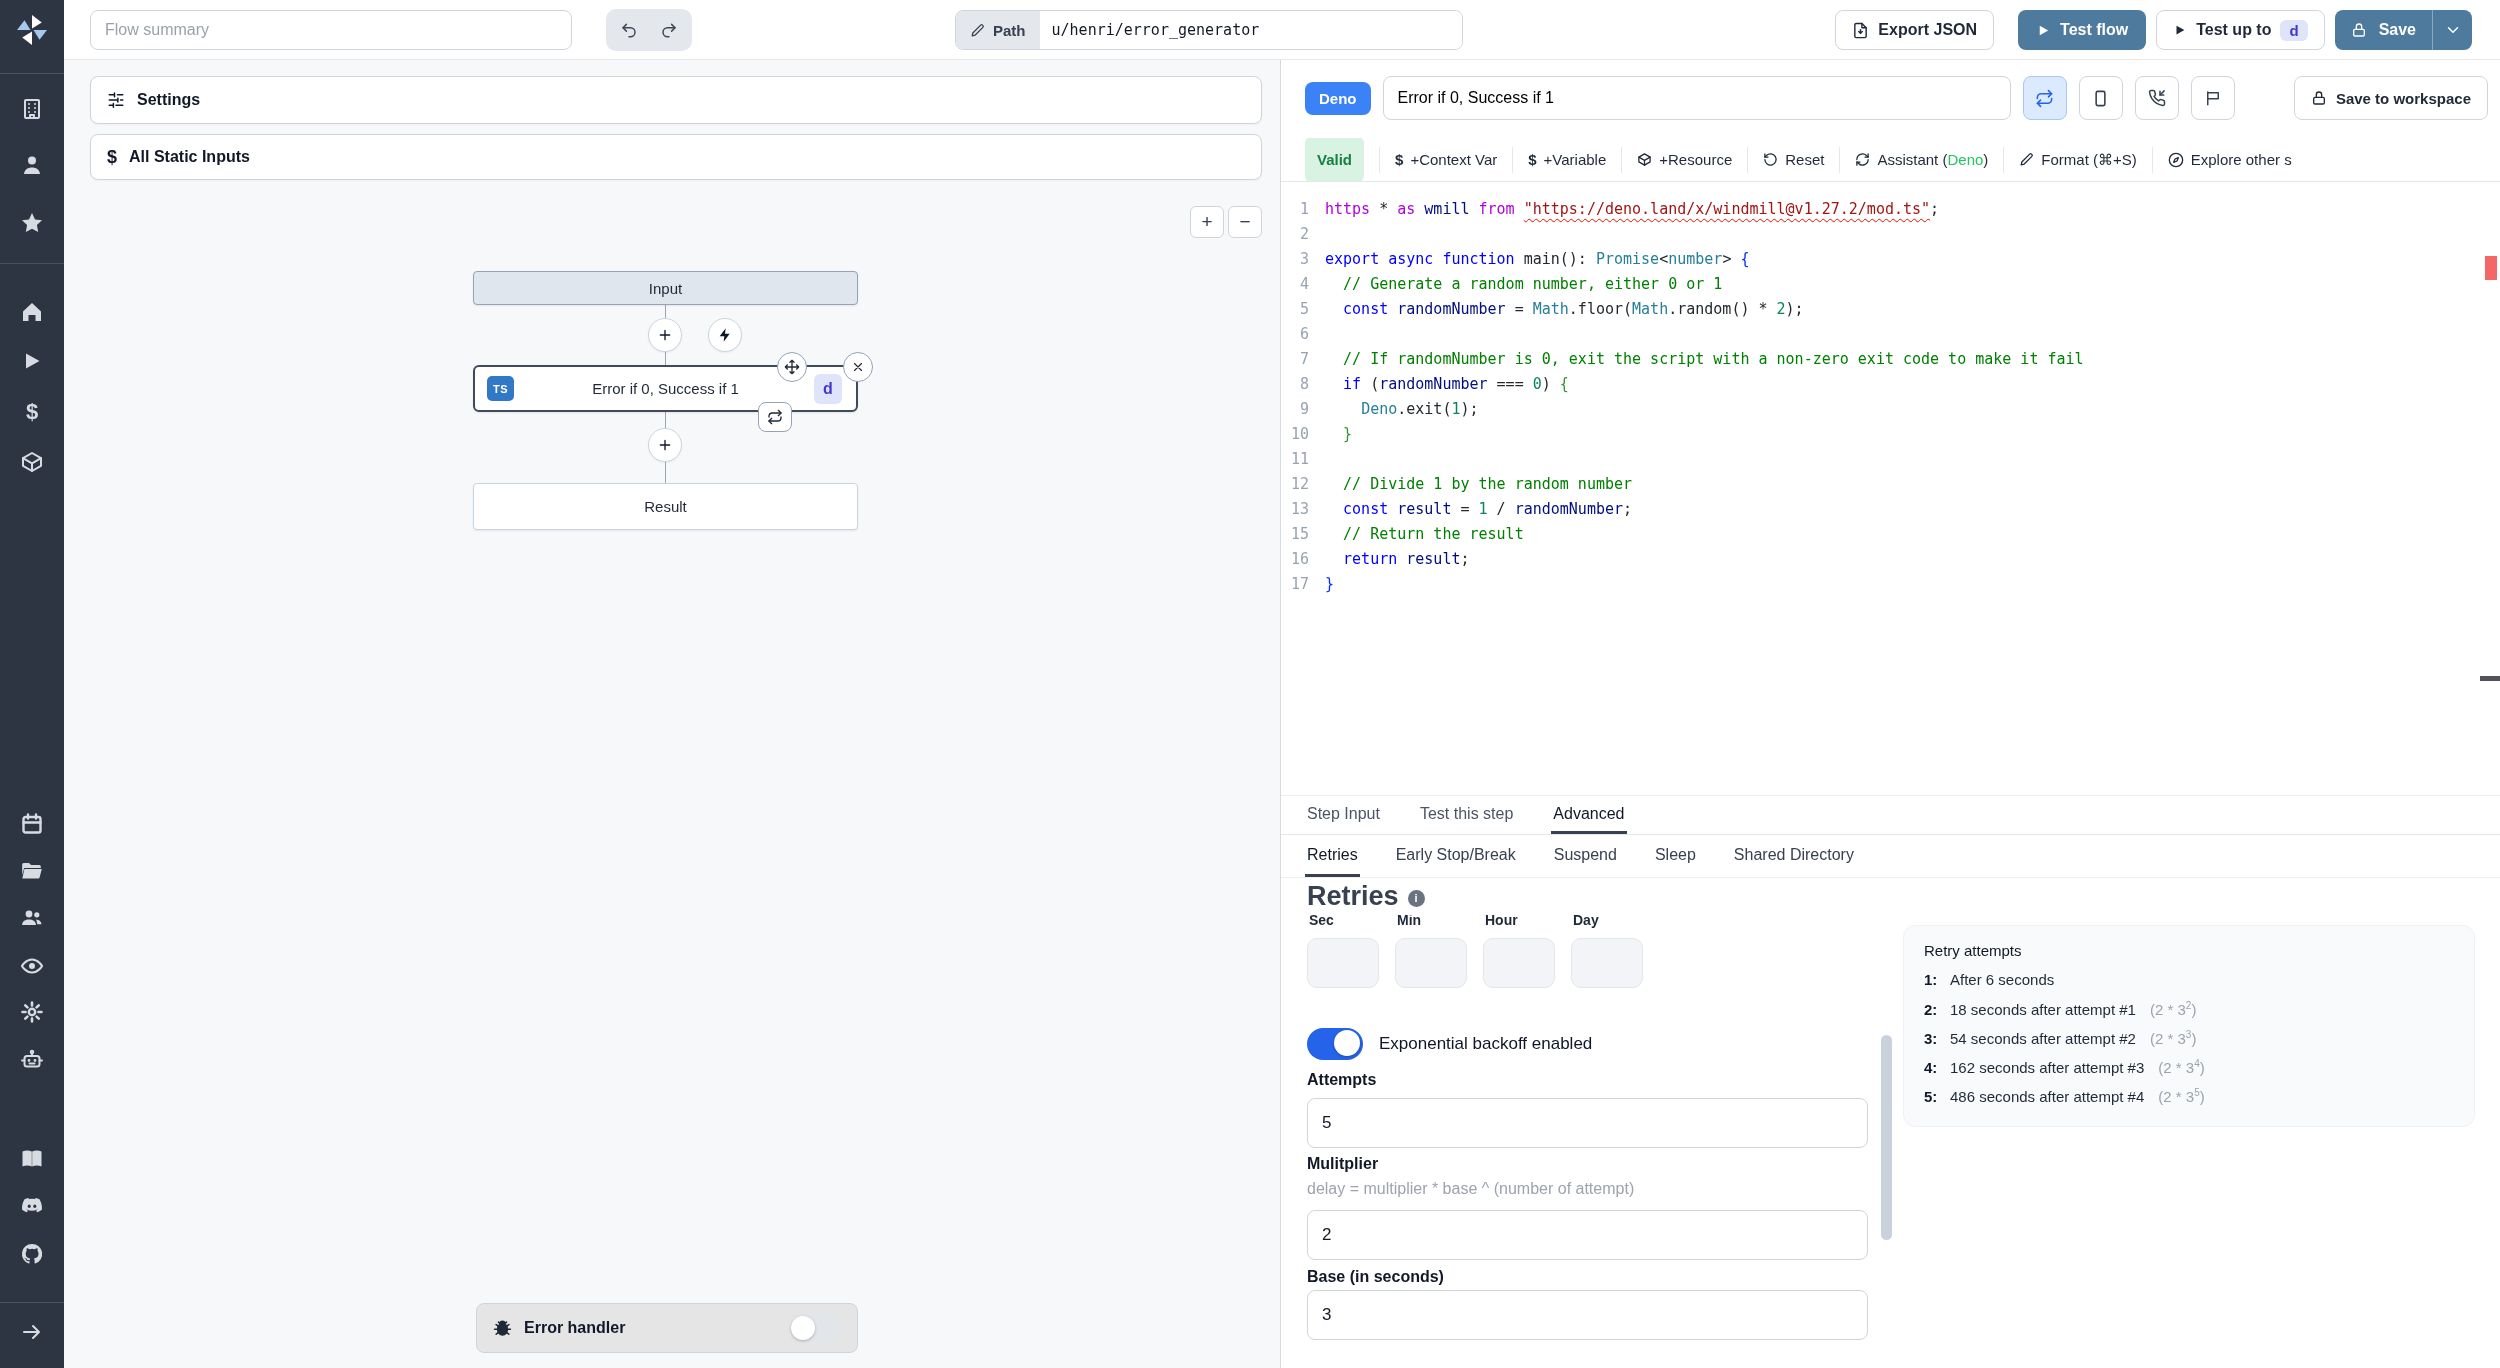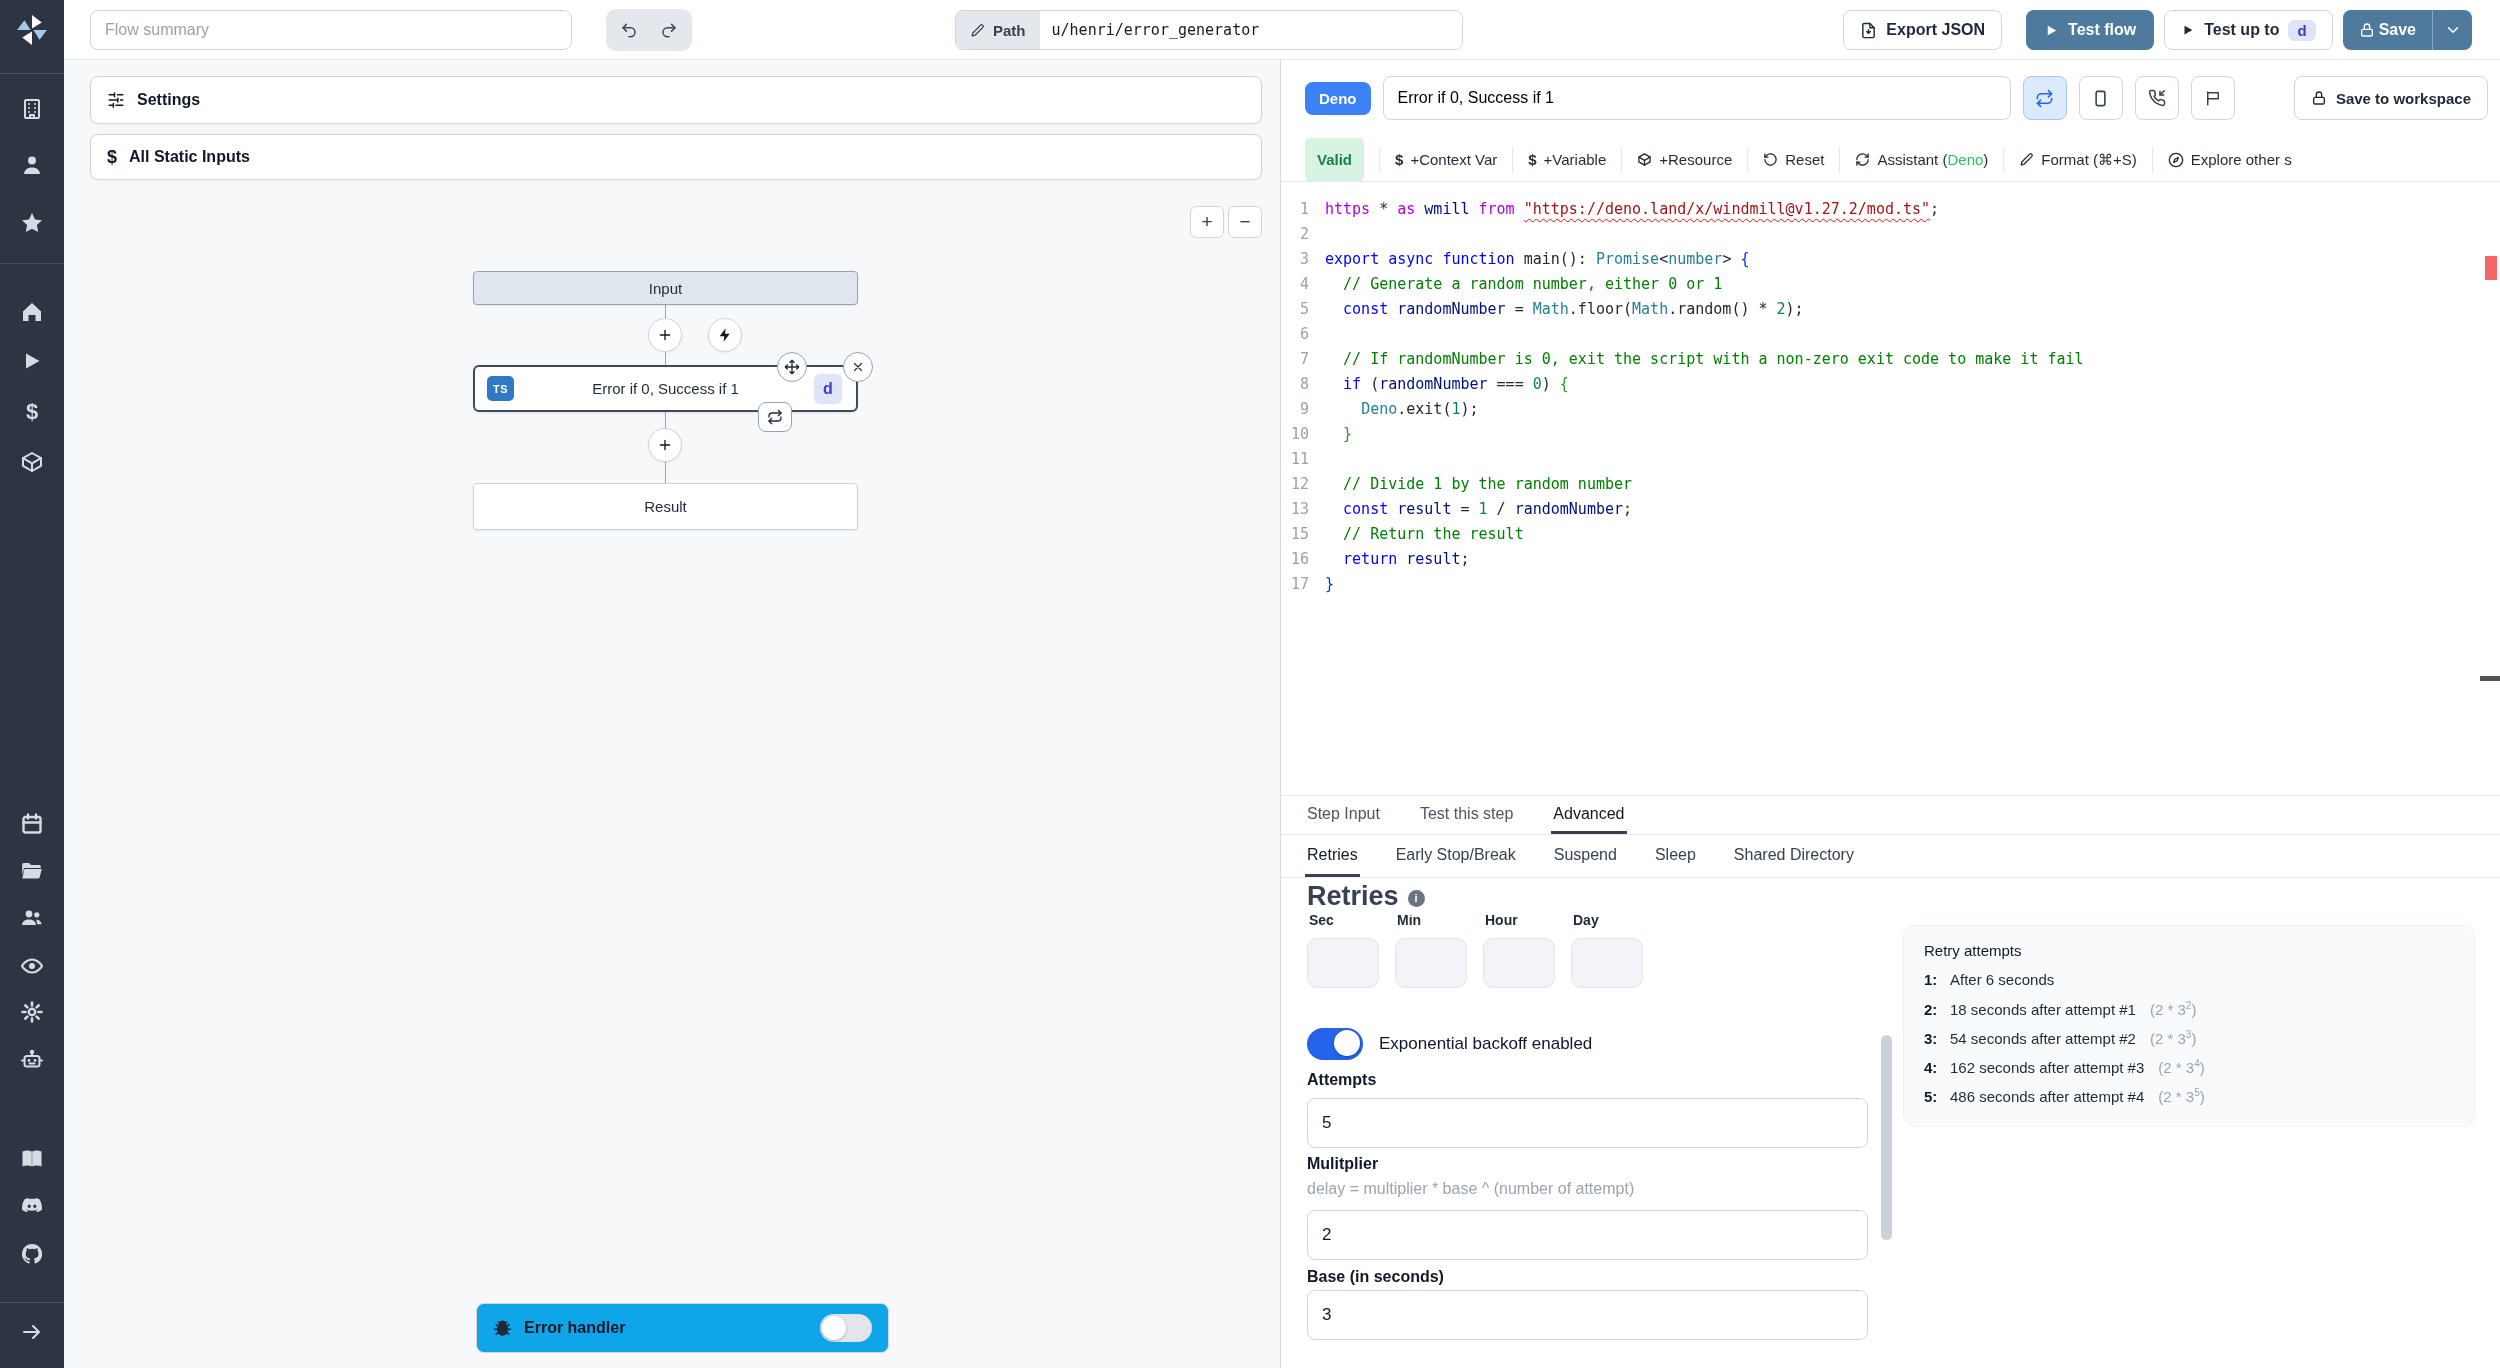--- a/index.html
+++ b/index.html
@@ -28,21 +28,21 @@
     border-radius:8px; display:flex; overflow:hidden; background:#fff; }
   .path-chip { background:#e4e7eb; display:flex; align-items:center; gap:8px; padding:0 14px;
     font-size:15px; font-weight:700; color:#374151; }
   .path-input { flex:1; border:none; outline:none; font:15px "DejaVu Sans Mono", monospace; padding:0 12px; color:#111827; }
   .tb-right { position:absolute; right:28px; top:10px; height:40px; display:flex; gap:10px; }
   .btn { display:flex; align-items:center; gap:9px; height:40px; border-radius:8px; font-size:16px; font-weight:600; }
   .btn-white { background:#fff; border:1px solid #d1d5db; color:#1f2937; padding:0 16px; }
   .btn-blue { background:#4e7a9e; color:#fff; padding:0 18px;margin-left:14px; }
   .badge-d { background:#e0e4fb; color:#4338ca; border-radius:6px; padding:2px 9px; font-size:15px; font-weight:700; }
   .save-split { display:flex; height:40px; border-radius:8px; overflow:hidden; background:#4e7a9e; color:#fff; }
-  .save-main { display:flex; align-items:center; gap:4px; padding:0 16px; color:#fff; font-size:16px; font-weight:600; }
+  .save-main { display:flex; align-items:center; gap:12px; padding:0 16px; color:#fff; font-size:16px; font-weight:600; }
   .save-chev { width:40px; display:flex; align-items:center; justify-content:center; border-left:1px solid rgba(255,255,255,.35); color:#fff; }
 
   
   #canvas { position:absolute; left:64px; top:60px; width:1217px; height:1308px; background:#f7f8fa;
     border-right:1px solid #d5dae1; }
   .bar { position:absolute; left:26px; width:1172px; background:#fff; border:1px solid #d1d5db; border-radius:8px;
     display:flex; align-items:center; gap:12px; padding:0 16px; font-size:16px; font-weight:700; color:#111827;
     box-shadow:0 1px 2px rgba(0,0,0,.04); }
   .zoom-btn { position:absolute; width:34px; height:32px; background:#fff; border:1px solid #d1d5db; border-radius:6px;
     font-size:19px; color:#374151; display:flex; align-items:center; justify-content:center; }
@@ -55,21 +55,21 @@
   .ts-badge { position:absolute; left:12px; top:9px; width:27px; height:25px; background:#3178c6; color:#fff;
     border-radius:5px; font-size:11px; font-weight:700; display:flex; align-items:center; justify-content:center; letter-spacing:.5px; }
   .d-badge { position:absolute; right:14px; top:7px; width:28px; height:30px; background:#e0e4fb; color:#4338ca;
     border-radius:6px; font-size:16px; font-weight:700; display:flex; align-items:center; justify-content:center; }
   .pcirc { position:absolute; width:34px; height:34px; border-radius:50%; background:#fff; border:1px solid #cbd5e1;
     box-shadow:0 1px 2px rgba(0,0,0,.06); display:flex; align-items:center; justify-content:center; color:#0f172a; }
   .mini-circ { position:absolute; width:30px; height:30px; border-radius:50%; background:#fff; border:1px solid #94a3b8;
     display:flex; align-items:center; justify-content:center; color:#1f2937; z-index:3; }
   .repeat-box { position:absolute; width:34px; height:30px; border-radius:8px; background:#fff; border:1px solid #94a3b8;
     display:flex; align-items:center; justify-content:center; color:#1f2937; z-index:3; }
-  .eh-bar { position:absolute; left:412px; top:1243px; width:413px; height:50px; background:#0ea5e9; border:1px solid #d1d5db;
+  .eh-bar { position:absolute; left:412px; top:1243px; width:382px; height:50px; background:#e5e5e5; border:1px solid #d1d5db;
     border-radius:8px; display:flex; align-items:center; gap:12px; padding:0 16px; font-size:16px; font-weight:700; }
   .toggle { border-radius:999px; position:relative; flex:none; }
   .toggle .knob { position:absolute; top:2px; background:#fff; border-radius:50%; box-shadow:0 1px 3px rgba(0,0,0,.25); }
   .tg-off { width:52px; height:28px; background:#e2e5ea; }
   .tg-off .knob { left:2px; width:24px; height:24px; }
   .tg-on { width:56px; height:32px; background:#2563eb; }
   .tg-on .knob { right:3px; width:26px; height:26px; }
 
   
   #right { position:absolute; left:1281px; top:60px; width:1219px; height:1308px; background:#fff; }

